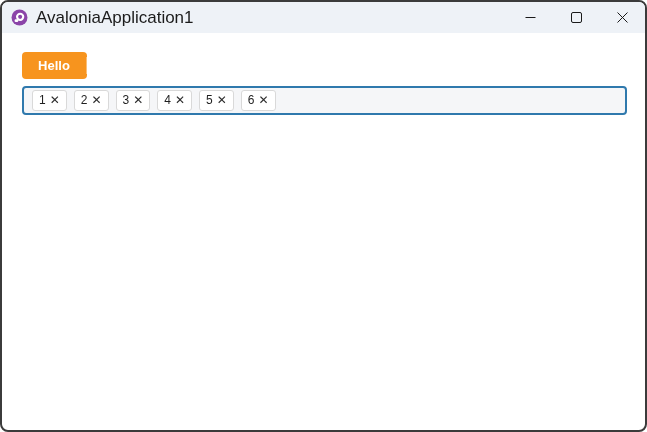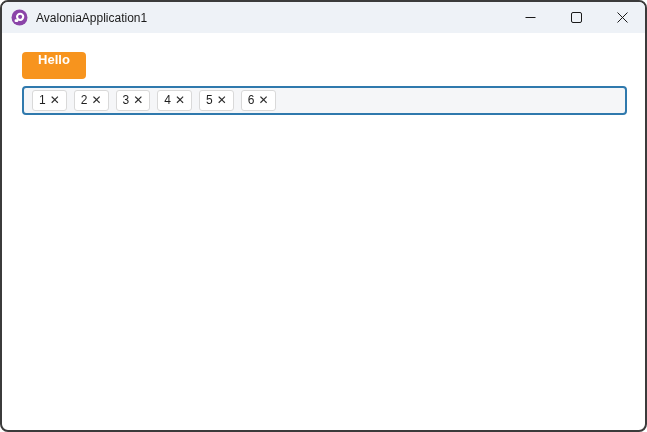--- a/index.html
+++ b/index.html
@@ -25,38 +25,37 @@
   
   .titlebar {
     position: absolute; top: 0; left: 0; right: 0; height: 31px;
     background: var(--titlebar-bg);
     display: flex; align-items: center;
     user-select: none;
   }
   .app-icon { margin-left: 9px; width: 17px; height: 17px; display: inline-flex; }
   .app-icon svg { width: 17px; height: 17px; }
   .title {
-    margin-left: 8px; font-size: 12px; color: #1b1b1b;
+    margin-left: 8px; font-size: 17px; color: #1b1b1b;
     white-space: nowrap;
   }
   .caption-buttons { margin-left: auto; display: flex; height: 100%; }
   .caption-btn {
     width: 46px; height: 100%;
     display: flex; align-items: center; justify-content: center;
     background: transparent; border: none; padding: 0; cursor: pointer;
   }
   .caption-btn svg { display: block; }
 
   
   .tabstrip {
     position: absolute; left: 20px; top: 50px; height: 27px;
     display: flex; align-items: stretch;
     background: var(--accent-orange);
     border-radius: 4px;
-    flex-direction: column;
   }
   .tab {
     width: 64px;
     display: flex; align-items: center; justify-content: center;
     color: #ffffff; font-weight: bold; font-size: 13px;
     cursor: pointer;
   }
   .tab-divider { width: 1px; margin: 5px 0; background: rgba(255,255,255,0.40); }
 
   

